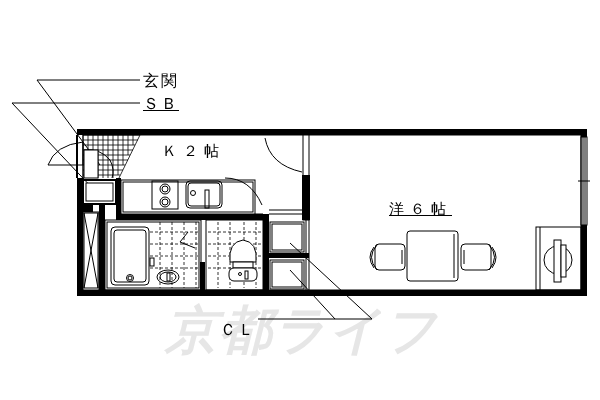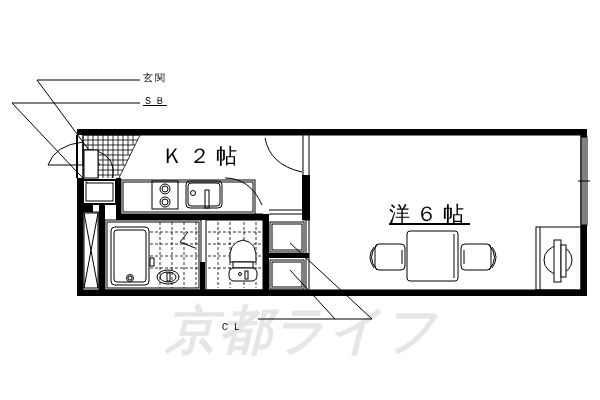--- a/index.html
+++ b/index.html
@@ -1,21 +1,21 @@
 <!DOCTYPE html>
 <html><head>
 <meta charset="utf-8">
 <style>
   html, body { margin: 0; padding: 0; background: #ffffff; }
   body { width: 600px; height: 400px; position: relative; overflow: hidden;
          font-family: "DejaVu Sans", sans-serif; }
   #plan { position: absolute; left: 0; top: 0; width: 600px; height: 400px; }
   .lbl { position: absolute; color: #000; white-space: nowrap; }
-  .callout { font-size: 10px; letter-spacing: 2px; }
-  .room { font-size: 21px; letter-spacing: 6px; }
+  .callout { font-size: 16px; letter-spacing: 2px; }
+  .room { font-size: 15px; letter-spacing: 6px; }
   .wm { position: absolute; color: #e6e6e6; font-size: 52px; font-weight: bold;
         letter-spacing: 2px; font-style: italic; white-space: nowrap; }
 </style>
 </head>
 <body>
 
 <div class="wm" style="left:165px; top:296px;">京都ライフ</div>
 
 <svg id="plan" viewBox="0 0 600 400" xmlns="http://www.w3.org/2000/svg" fill="none" stroke="#000" stroke-width="1">
 

